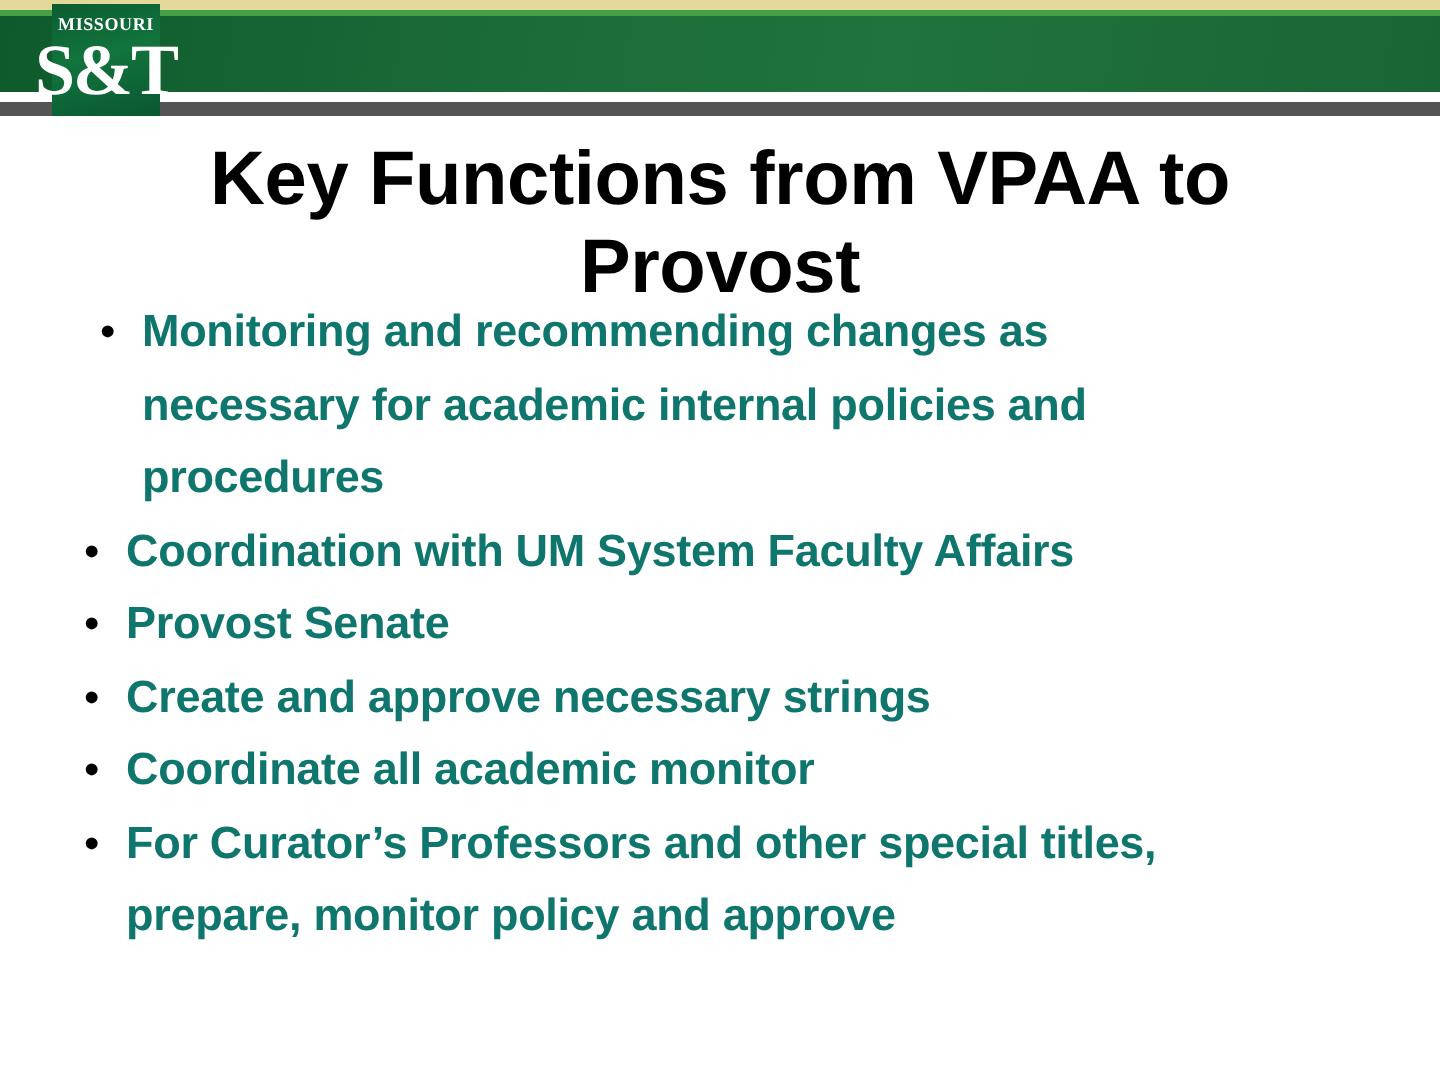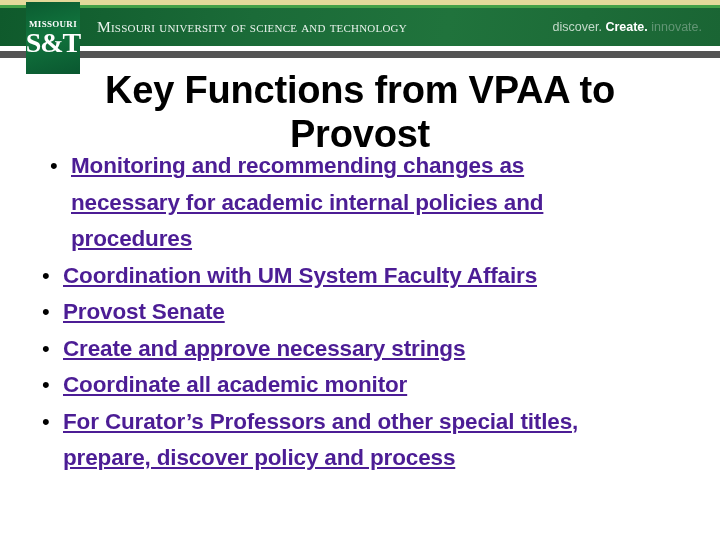--- a/index.html
+++ b/index.html
@@ -73,21 +73,21 @@
     height: 7px;
     background: #545454;
   }
 
   
   .logo-box {
     position: absolute;
     left: 26px;
     top: 2px;
     width: 54px;
-    height: 72px;
+    height: 56px;
     background: #0d6b39;
     background-image: linear-gradient(165deg, #0b5c31 0%, #11743d 45%, #0a5730 100%);
     box-sizing: border-box;
     display: flex;
     flex-direction: column;
     align-items: center;
     justify-content: center;
     z-index: 6;
   }
   .logo-missouri {
@@ -97,21 +97,21 @@
     font-weight: bold;
     letter-spacing: 0.3px;
     line-height: 1;
     margin-bottom: 1px;
     font-variant: small-caps;
     text-transform: uppercase;
   }
   .logo-snt {
     color: #ffffff;
     font-family: "Liberation Serif", serif;
-    font-size: 28px;
+    font-size: 36px;
     font-weight: bold;
     line-height: 0.95;
     letter-spacing: -1px;
   }
 
   
   .univ-name {
     position: absolute;
     left: 97px;
     top: 18px;
@@ -191,27 +191,26 @@
     width: 21px;
     color: #000000;
     font-family: "Liberation Sans", sans-serif;
     font-size: 22px;
     line-height: 36.5px;
     text-align: left;
     user-select: none;
   }
   .bullet-text {
     flex: 1 1 auto;
-    color: #4c1d95;
+    color: #0f766e;
     font-family: "Liberation Sans", sans-serif;
     font-size: 22.5px;
     font-weight: bold;
     line-height: 36.5px;
     letter-spacing: -0.15px;
-    text-decoration: underline;
   }
   .bullet-row.first-item .bullet-text {
     max-width: 528px;
   }
 </style>
 </head>
 <body>
 
 <div class="slide">
 
@@ -220,27 +219,21 @@
     <div class="header-lightgreen"></div>
     <div class="header-green"></div>
     <div class="header-white-gap"></div>
     <div class="header-gray"></div>
 
     <div class="logo-box">
       <span class="logo-missouri">Missouri</span>
       <span class="logo-snt">S&amp;T</span>
     </div>
 
-    <div class="univ-name">Missouri University of Science and Technology</div>
-
-    <div class="tagline">
-      <span class="tag-discover">discover.</span>
-      <span class="tag-create">Create.</span>
-      <span class="tag-innovate">innovate.</span>
-    </div>
+
   </div>
 
   <div class="slide-title">Key Functions from VPAA to Provost</div>
 
   <ul class="body-list" id="bullet-list">
       <li class="bullet-row first-item">
         <span class="bullet-mark">•</span>
         <span class="bullet-text">Monitoring and recommending changes as necessary for academic internal policies and procedures</span>
       </li>
       <li class="bullet-row">
@@ -254,17 +247,17 @@
       <li class="bullet-row">
         <span class="bullet-mark">•</span>
         <span class="bullet-text">Create and approve necessary strings</span>
       </li>
       <li class="bullet-row">
         <span class="bullet-mark">•</span>
         <span class="bullet-text">Coordinate all academic monitor</span>
       </li>
       <li class="bullet-row">
         <span class="bullet-mark">•</span>
-        <span class="bullet-text">For Curator’s Professors and other special titles, prepare, discover policy and process</span>
+        <span class="bullet-text">For Curator’s Professors and other special titles, prepare, monitor policy and approve</span>
       </li>
     </ul>
 
 </div>
 
 </body></html>

